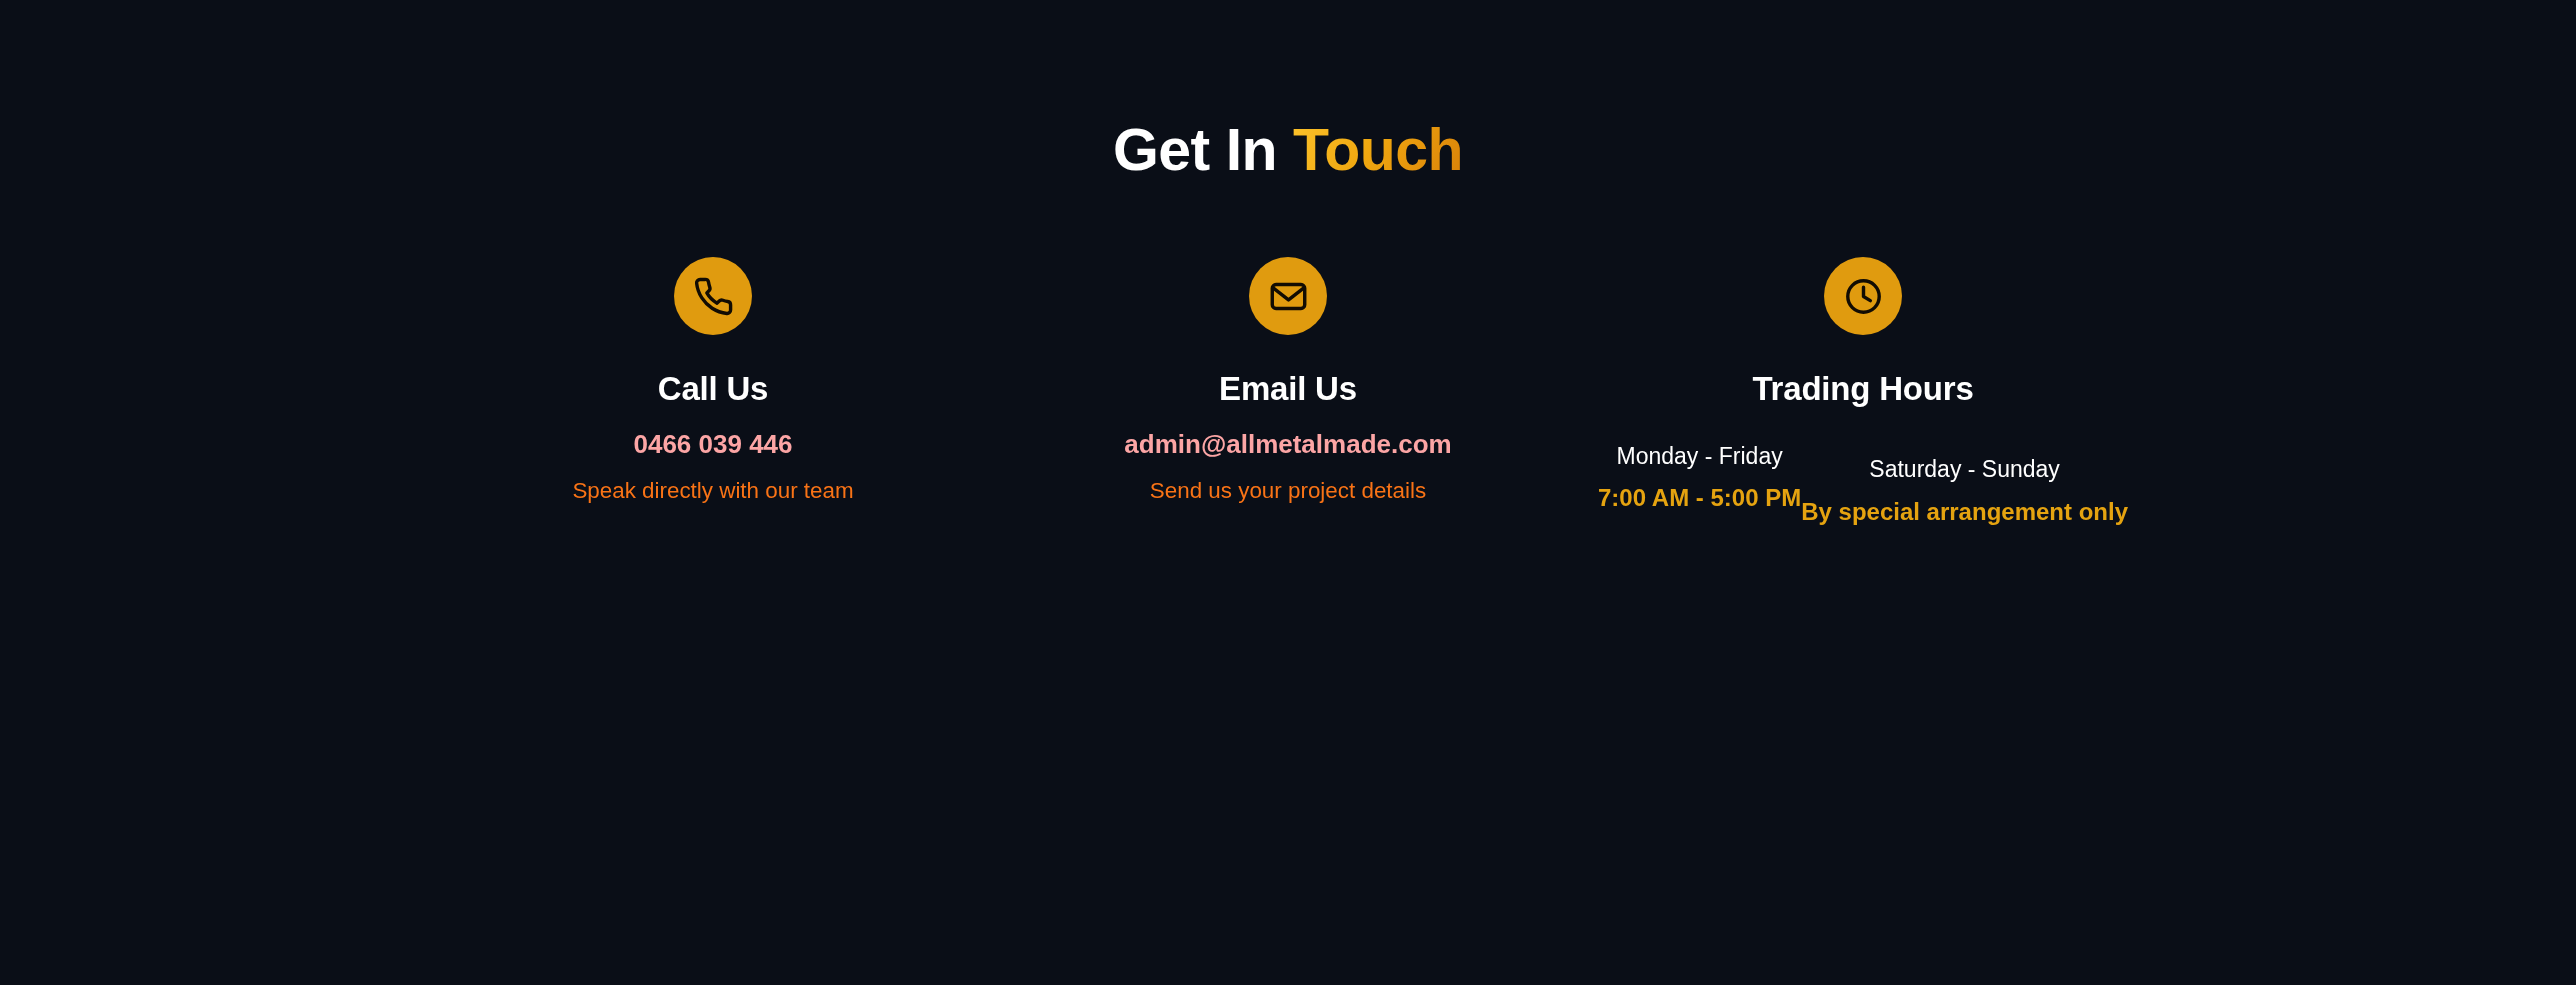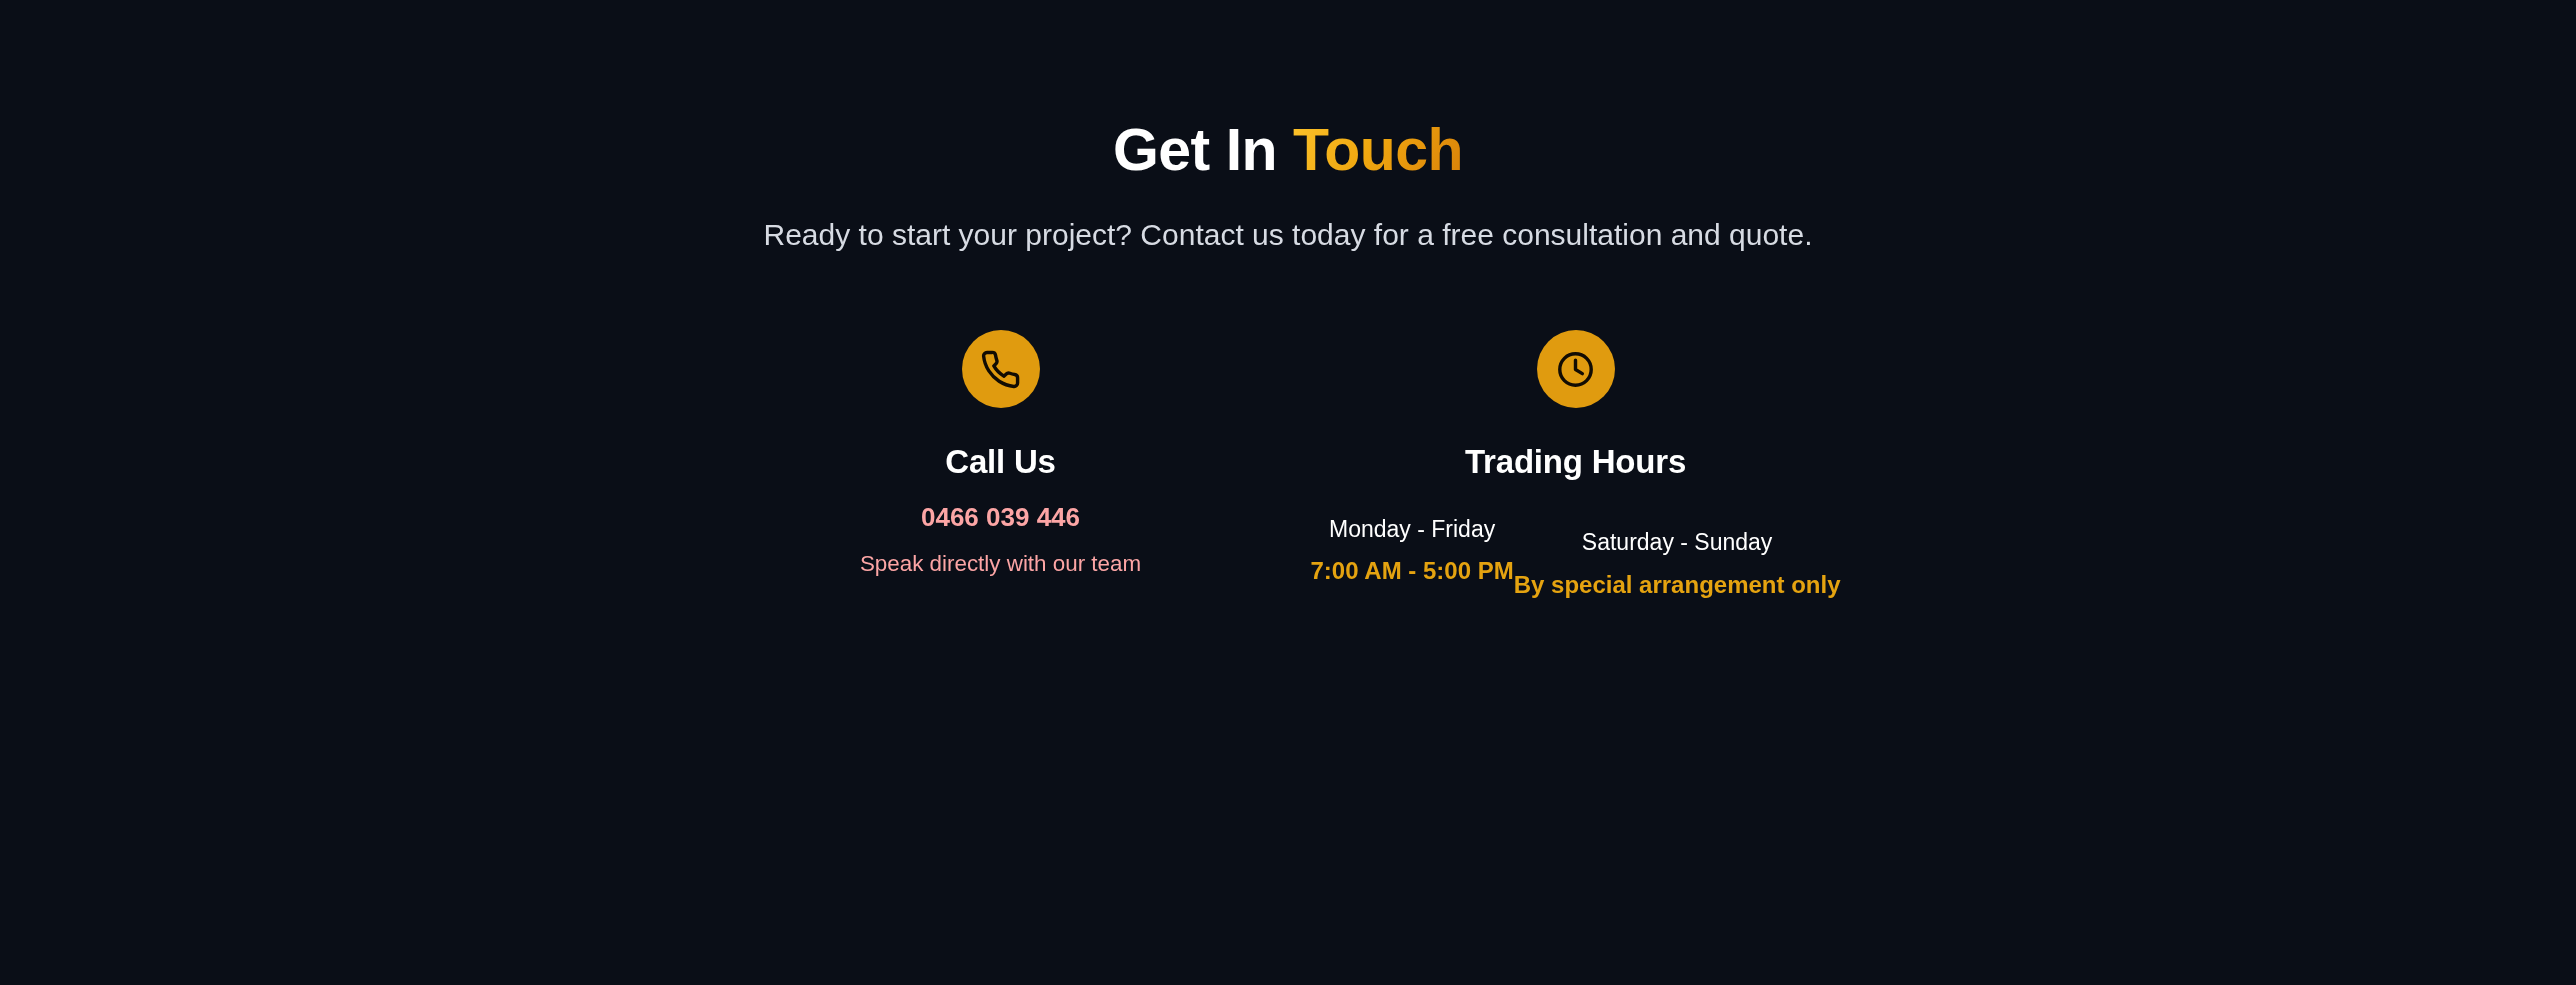--- a/index.html
+++ b/index.html
@@ -111,21 +111,21 @@
     line-height: 1.25;
     white-space: nowrap;
     text-decoration: none;
     display: block;
   }
 
   .card-note {
     margin-top: 15.6px;
     font-size: 22.4px;
     font-weight: 400;
-    color: #fca5a5;
+    color: #f97316;
     line-height: 1.3;
     white-space: nowrap;
   }
 
   
   .hours-list {
     margin-top: 19.4px;
     display: flex;
     flex-direction: row;
     align-items: center;
@@ -160,35 +160,45 @@
 </style>
 </head>
 <body>
 
 <section class="contact-section">
 
   <h2 class="section-heading">
     <span class="heading-plain">Get In </span><span class="heading-accent">Touch</span>
   </h2>
 
-  <p class="section-subtitle">Ready to start your project? Contact us today for a free consultation and quote.</p>
 
   <div class="contact-columns">
 
     <div class="contact-card">
       <div class="icon-circle">
         <svg width="41" height="41" viewBox="0 0 24 24" fill="none" stroke="#120c03" stroke-width="2" stroke-linecap="round" stroke-linejoin="round" aria-hidden="true">
           <path d="M22 16.92v3a2 2 0 0 1-2.18 2 19.79 19.79 0 0 1-8.63-3.07 19.5 19.5 0 0 1-6-6A19.79 19.79 0 0 1 2.12 4.18 2 2 0 0 1 4.11 2h3a2 2 0 0 1 2 1.72c.13.96.36 1.9.7 2.81a2 2 0 0 1-.45 2.11L8.1 9.9a16 16 0 0 0 6 6l1.26-1.26a2 2 0 0 1 2.11-.45c.9.33 1.85.57 2.81.7A2 2 0 0 1 22 16.92z"></path>
         </svg>
       </div>
       <div class="card-title">Call Us</div>
       <a class="card-primary" href="#">0466 039 446</a>
       <div class="card-note">Speak directly with our team</div>
     </div>
 
+    <div class="contact-card">
+      <div class="icon-circle">
+        <svg width="41" height="41" viewBox="0 0 24 24" fill="none" stroke="#120c03" stroke-width="2" stroke-linecap="round" stroke-linejoin="round" aria-hidden="true">
+          <rect x="2.5" y="5" width="19" height="14" rx="2.2"></rect>
+          <path d="M3 7l9 7 9-7"></path>
+        </svg>
+      </div>
+      <div class="card-title">Email Us</div>
+      <a class="card-primary" href="#">admin@allmetalmade.com</a>
+      <div class="card-note">Send us your project details</div>
+    </div>
 
     <div class="contact-card">
       <div class="icon-circle">
         <svg width="41" height="41" viewBox="0 0 24 24" fill="none" stroke="#120c03" stroke-width="2" stroke-linecap="round" stroke-linejoin="round" aria-hidden="true">
           <circle cx="12" cy="12" r="9.2"></circle>
           <path d="M12 6.6V12l4 2.4"></path>
         </svg>
       </div>
       <div class="card-title">Trading Hours</div>
       <div class="hours-list">

